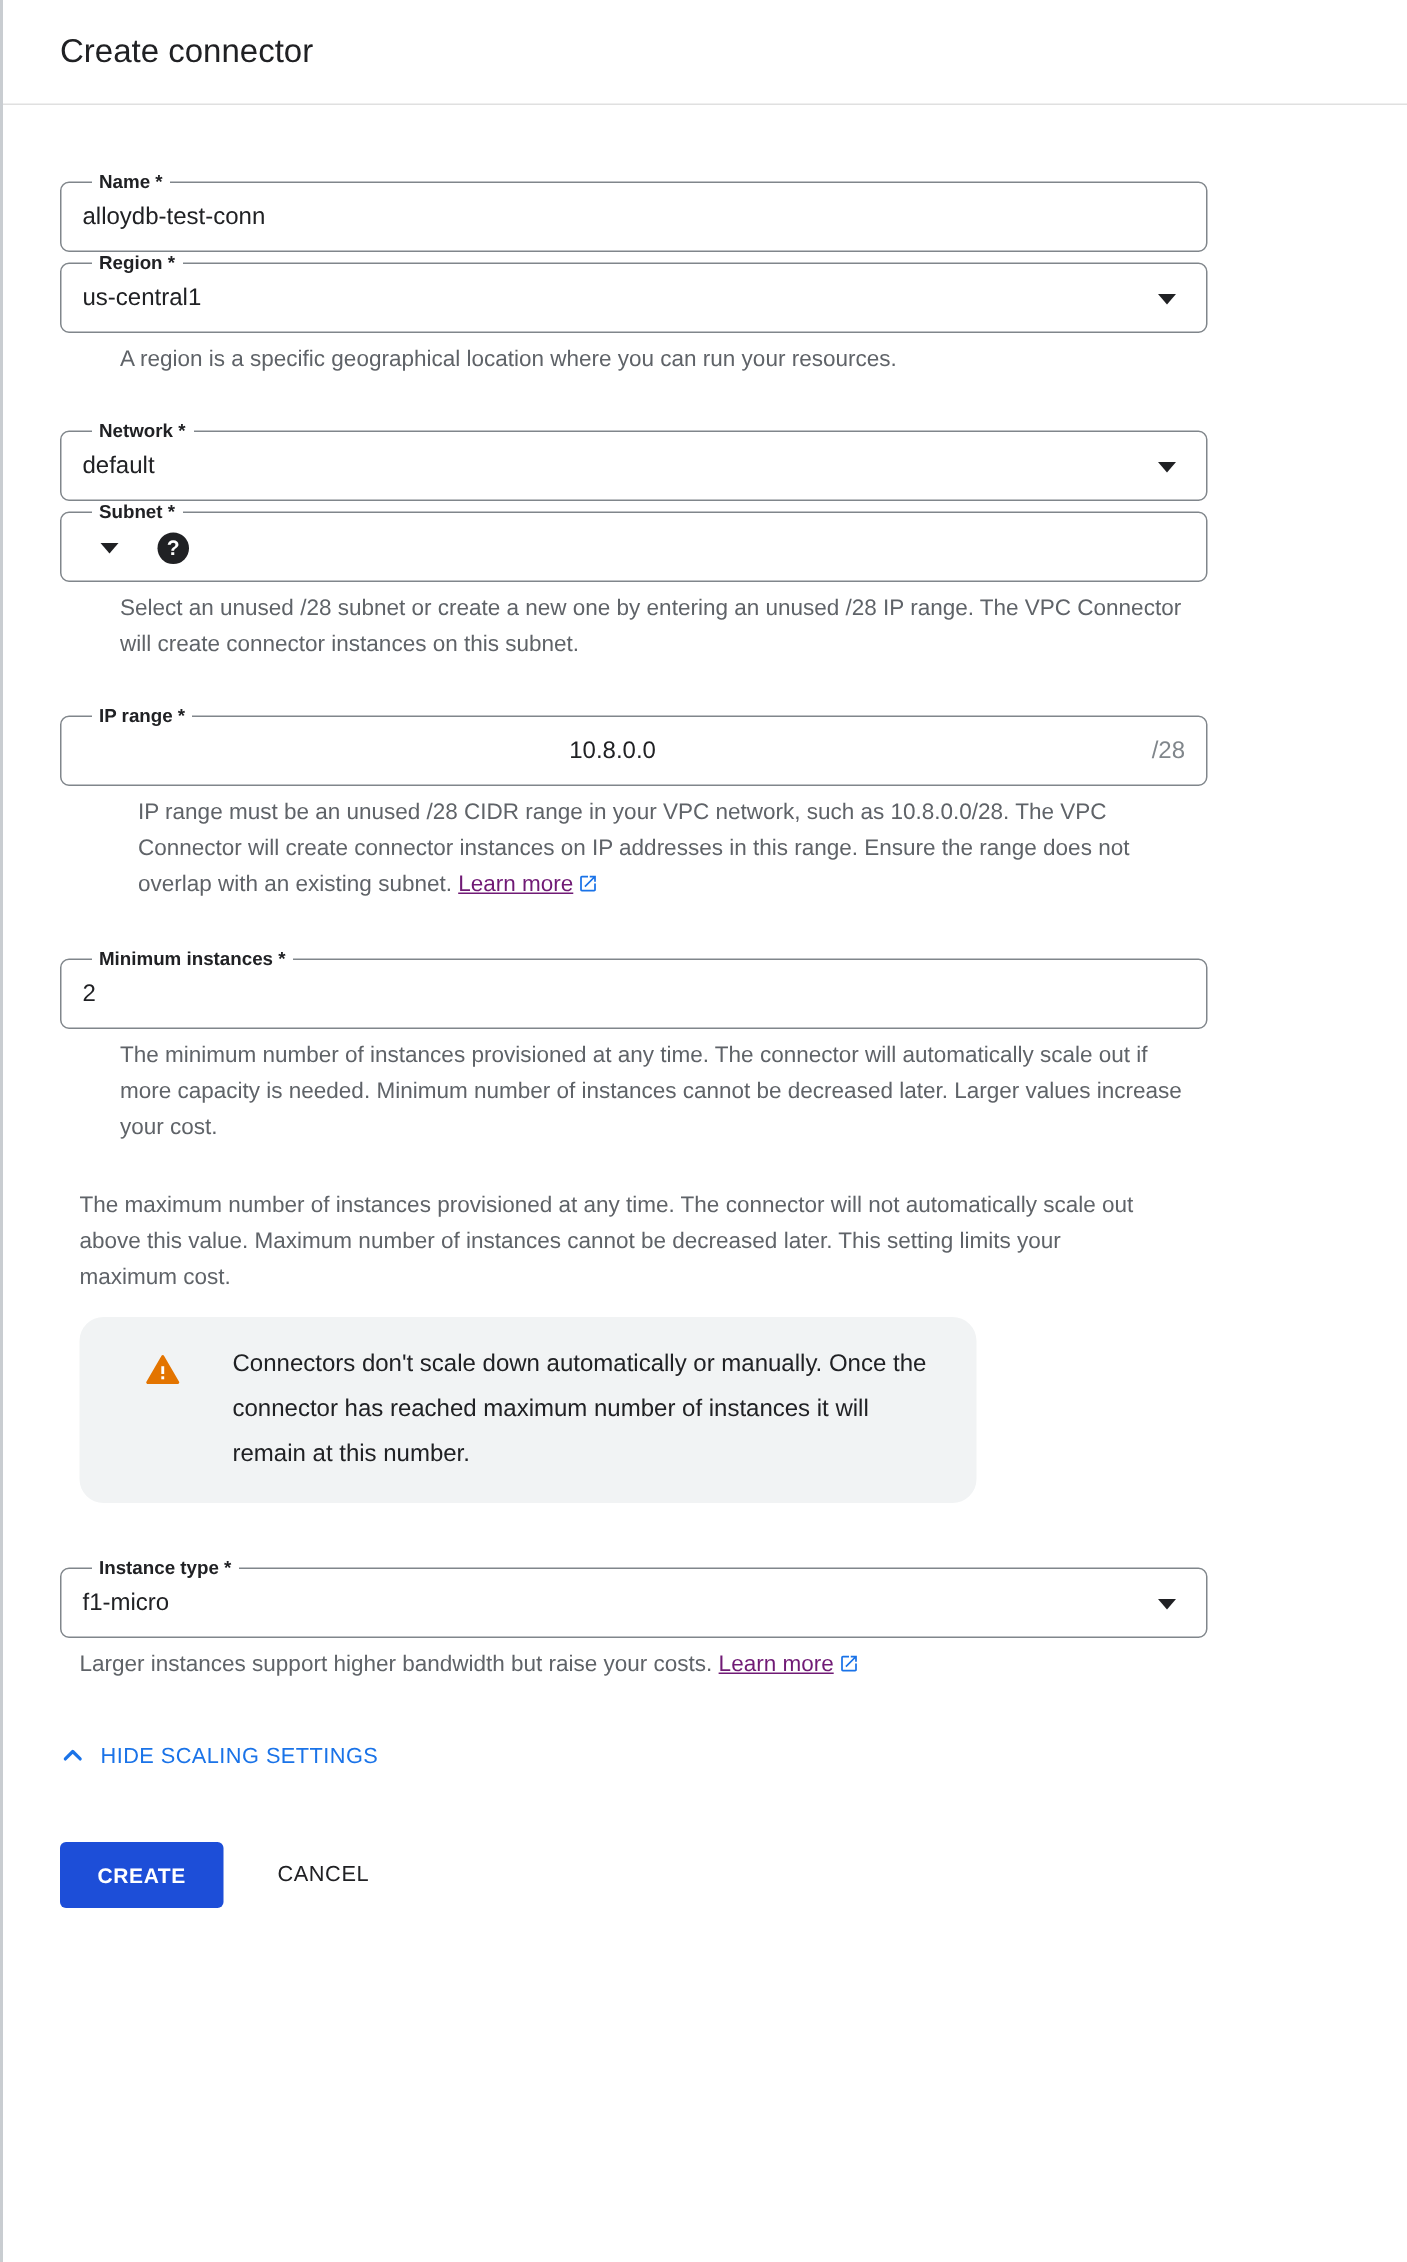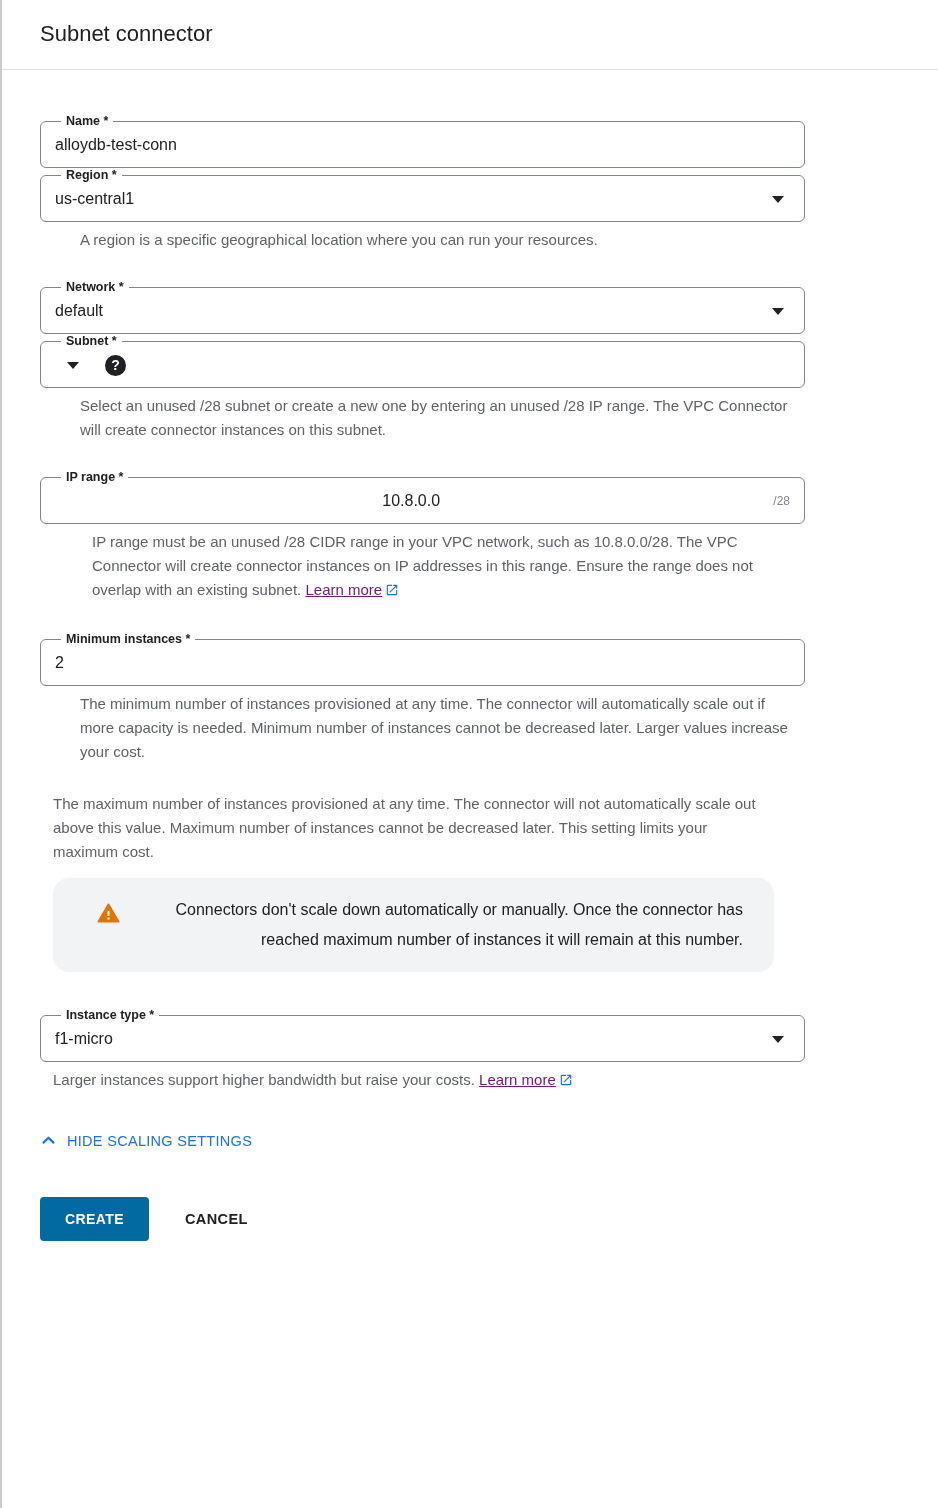--- a/index.html
+++ b/index.html
@@ -40,21 +40,21 @@
   fieldset.field.focused legend { color: #1a73e8; }
 
   .field-row { display: flex; align-items: center; height: 32px; }
   .field-value { font-size: 16px; color: #202124; flex: 1; }
   .text-input {
     flex: 1; border: none; outline: none; padding: 0;
     font-family: "Liberation Sans", "DejaVu Sans", sans-serif;
     font-size: 16px; color: #202124; background: transparent;
   }
   .text-input.right { text-align: center; }
-  .suffix { font-size: 12px; color: #80868b; margin-left: 6px; }
+  .suffix { font-size: 16px; color: #80868b; margin-left: 6px; }
 
   .caret-icon {
     width: 0; height: 0; margin: 0 6px 0 12px;
     border-left: 6px solid transparent;
     border-right: 6px solid transparent;
     border-top: 7px solid #202124;
     cursor: pointer;
   }
   .help-icon {
     width: 21px; height: 21px; margin-left: 20px;
@@ -83,63 +83,62 @@
 
   .indent-field { width: calc(100% - 37px); margin-left: 37px; }
   .indent-helper { margin-left: 52px; max-width: 662px; }
 
   .section-title { font-size: 18px; font-weight: 700; color: #202124; margin: 12px 0 26px 0; }
 
   
   .warning-box {
     display: flex; align-items: flex-start;
     margin: 14px 0 36px 13px;
-    width: 721px;
+    width: 598px;
     background: #f1f3f4;
     border-radius: 16px;
     padding: 17px 24px 17px 0;
-    text-align: right;
   }
   .warning-icon-wrap { margin: 7px 0 0 44px; flex: 0 0 auto; }
   .warning-text {
     margin-left: 35px;
     font-size: 16px; line-height: 30px; color: #202124;
     max-width: 588px;
   }
 
   
   .toggle-link {
     display: inline-flex; align-items: center;
     margin: 40px 0 0 0;
     color: #1a73e8; font-size: 14.5px; font-weight: 400; letter-spacing: 0.3px;
     cursor: pointer;
   }
   .toggle-link .chev { margin-right: 10px; display: inline-flex; }
 
   
   .actions { display: flex; align-items: center; margin-top: 44px; }
   .btn-primary {
-    background: #0369a1; color: #ffffff;
+    background: #1d4ed8; color: #ffffff;
     border: none; border-radius: 4px;
     font-family: "Liberation Sans", "DejaVu Sans", sans-serif;
     font-size: 14px; font-weight: 700; letter-spacing: 0.4px;
     padding: 14px 25px; cursor: pointer;
   }
   .btn-text {
     background: transparent; border: none;
     font-family: "Liberation Sans", "DejaVu Sans", sans-serif;
-    color: #202124; font-size: 14.5px; font-weight: 700; letter-spacing: 0.4px;
+    color: #202124; font-size: 14.5px; font-weight: 400; letter-spacing: 0.4px;
     margin-left: 36px; cursor: pointer; padding: 14px 0;
   }
 </style>
 </head>
 <body>
 
 <div class="dlg-header">
-  <div class="dlg-title">Subnet connector</div>
+  <div class="dlg-title">Create connector</div>
 </div>
 
 <div class="content">
 
   
   <fieldset class="field mb-field">
     <legend>Name *</legend>
     <div class="field-row">
       <input class="text-input" type="text" value="alloydb-test-conn" style="">
     </div>

